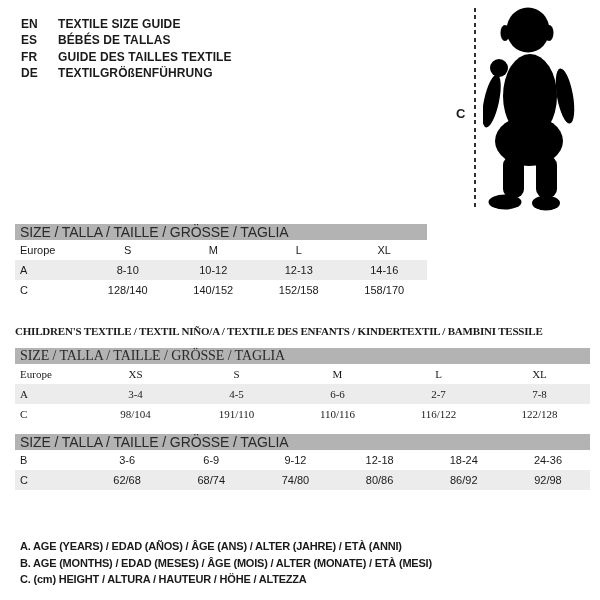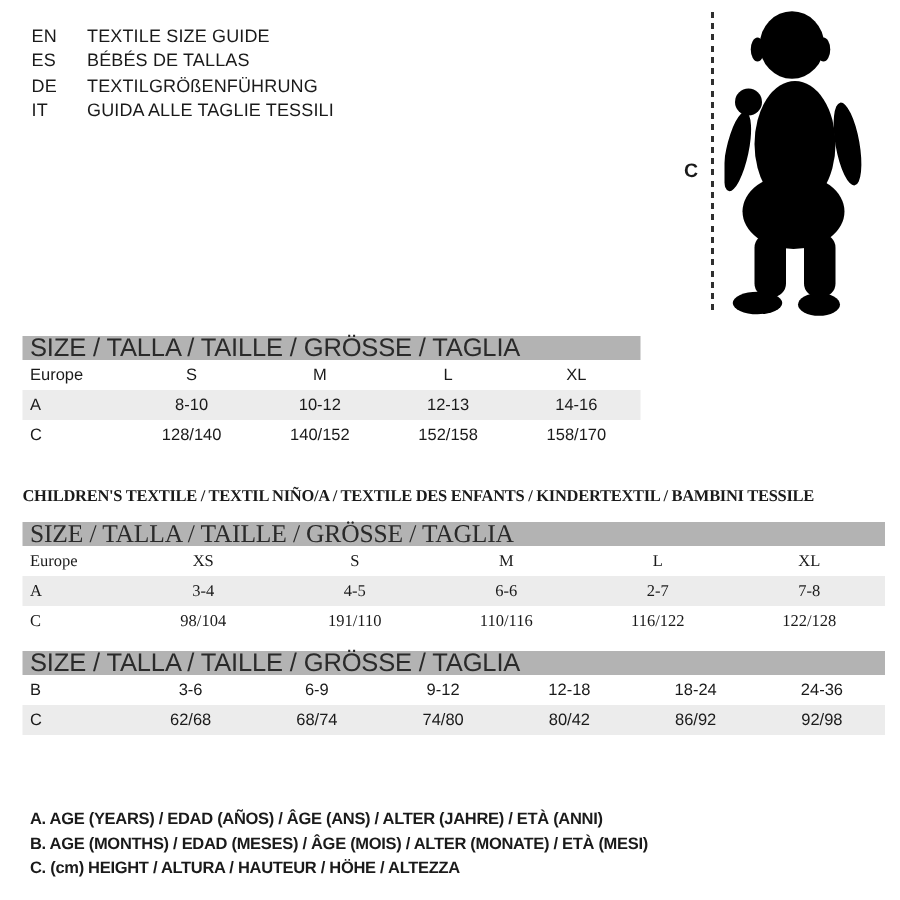--- a/index.html
+++ b/index.html
@@ -3,21 +3,21 @@
 <meta charset="utf-8">
 <style>
   html,body { margin:0; padding:0; background:#fff; }
   .canvas {
     position:relative; width:600px; height:600px; background:#ffffff;
     font-family:"Liberation Sans", sans-serif; color:#1a1a1a; overflow:hidden;
   }
 
   
   .lang-block { position:absolute; left:21px; top:16px; }
-  .lang-row { display:flex; line-height:16.3px; font-weight:normal; font-size:12px; letter-spacing:0.1px; }
+  .lang-row { display:flex; line-height:16.3px; font-weight:bold; font-size:12px; letter-spacing:0.1px; }
   .lang-code { width:37px; }
 
   
   .measure-line {
     position:absolute; left:474px; top:8px; width:2px; height:199px;
     background:repeating-linear-gradient(to bottom, #2f2f2f 0 4px, transparent 4px 7.5px);
   }
   .measure-label { position:absolute; left:456px; top:106px; font-weight:bold; font-size:13px; }
 
   .baby-figure { position:absolute; left:483px; top:6px; width:98px; height:206px; }
@@ -28,21 +28,21 @@
   #section-children { top:323px; width:575px;font-family:Liberation Serif, serif; }
   #section-babies   { top:427px; width:575px; }
 
   .section-title { font-weight:bold; font-size:11px; line-height:16px; letter-spacing:-0.2px; white-space:nowrap; }
   #section-junior   .size-table { margin-top:2px; }
   #section-children .size-table { margin-top:9px; }
   #section-babies   .size-table { margin-top:7px; }
 
   .t-header {
     height:16px; background:#b3b3b3; display:flex; align-items:center;
-    padding-left:5px; box-sizing:border-box; font-size:17px; color:#2a2a2a; letter-spacing:-0.1px;
+    padding-left:5px; box-sizing:border-box; font-size:14px; color:#2a2a2a; letter-spacing:-0.1px;
   }
   .t-row { display:flex; height:20px; align-items:center; font-size:11px; }
   .t-row.shaded { background:#ececec; }
   .t-label { width:70px; padding-left:5px; box-sizing:border-box; }
   .t-cell { flex:1; text-align:center; }
 
   
   .footnotes { position:absolute; left:20px; top:538px; }
   .footnote { font-weight:bold; font-size:11px; line-height:16.5px; letter-spacing:-0.2px; white-space:nowrap; }
 </style>
@@ -54,26 +54,26 @@
   <div class="lang-block">
     <div class="lang-row">
       <span class="lang-code">EN</span>
       <span class="lang-label">TEXTILE SIZE GUIDE</span>
     </div>
     <div class="lang-row">
       <span class="lang-code">ES</span>
       <span class="lang-label">BÉBÉS DE TALLAS</span>
     </div>
     <div class="lang-row">
+      <span class="lang-code">FR</span>
+      <span class="lang-label">GUIDE DES TAILLES TEXTILE</span>
+    </div>
+    <div class="lang-row">
       <span class="lang-code">DE</span>
       <span class="lang-label">TEXTILGRÖßENFÜHRUNG</span>
-    </div>
-    <div class="lang-row">
-      <span class="lang-code">IT</span>
-      <span class="lang-label">GUIDA ALLE TAGLIE TESSILI</span>
     </div>
   </div>
 
   <div class="measure-line"></div>
   <div class="measure-label">C</div>
 
   <svg class="baby-figure" viewBox="0 0 98 206" xmlns="http://www.w3.org/2000/svg" aria-hidden="true">
     <g fill="#000000">
       <ellipse cx="22" cy="27" rx="4.5" ry="8"></ellipse>
       <ellipse cx="66" cy="27" rx="4.5" ry="8"></ellipse>
@@ -160,21 +160,21 @@
           <div class="t-cell">9-12</div>
           <div class="t-cell">12-18</div>
           <div class="t-cell">18-24</div>
           <div class="t-cell">24-36</div>
         </div>
         <div class="t-row shaded">
           <div class="t-label">C</div>
           <div class="t-cell">62/68</div>
           <div class="t-cell">68/74</div>
           <div class="t-cell">74/80</div>
-          <div class="t-cell">80/42</div>
+          <div class="t-cell">80/86</div>
           <div class="t-cell">86/92</div>
           <div class="t-cell">92/98</div>
         </div>
       </div>
   </div>
 
   <div class="footnotes">
     <div class="footnote">A. AGE (YEARS) / EDAD (AÑOS) / ÂGE (ANS) / ALTER (JAHRE) / ETÀ (ANNI)</div>
     <div class="footnote">B. AGE (MONTHS) / EDAD (MESES) / ÂGE (MOIS) / ALTER (MONATE) / ETÀ (MESI)</div>
     <div class="footnote">C. (cm) HEIGHT / ALTURA / HAUTEUR / HÖHE / ALTEZZA</div>

